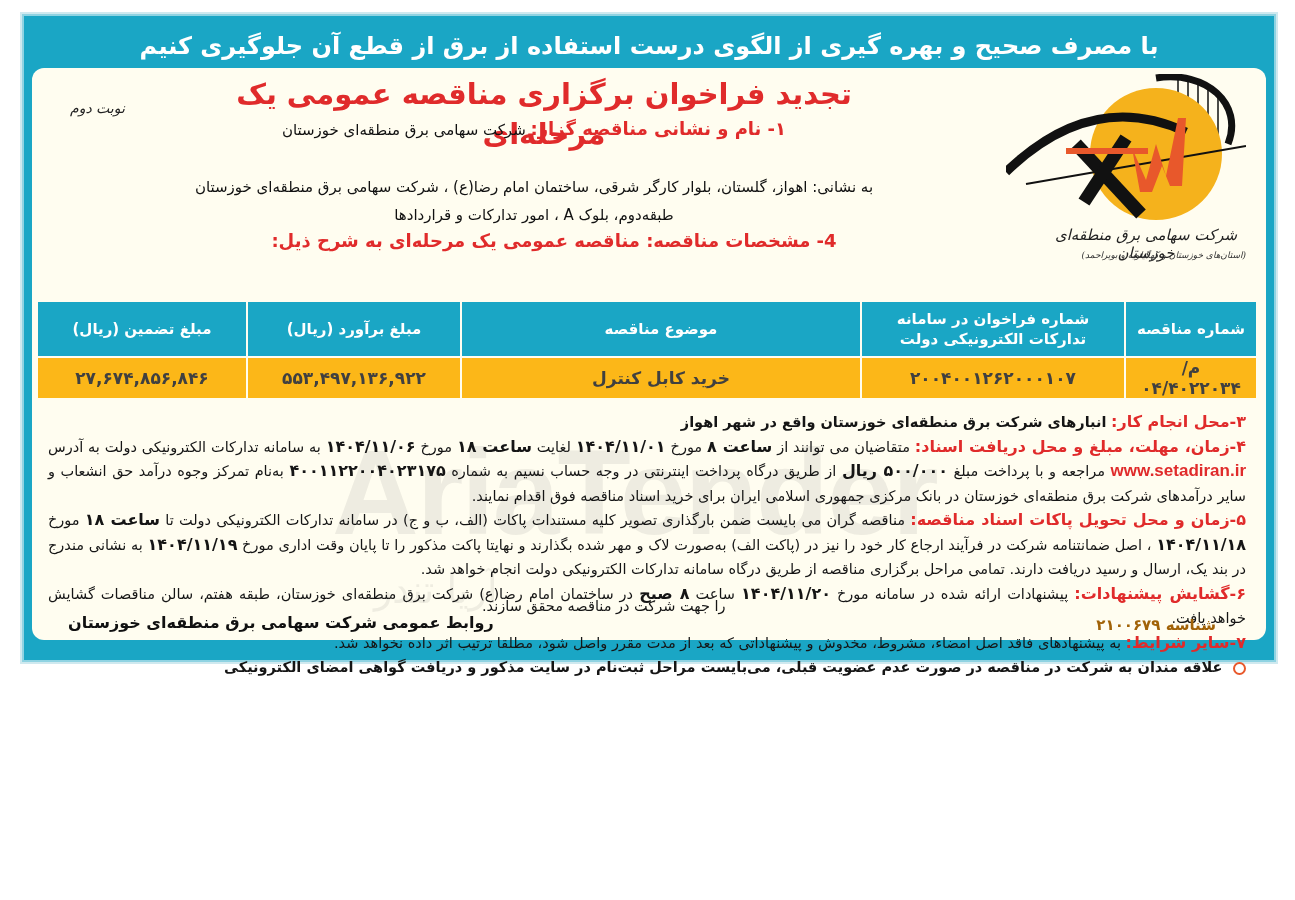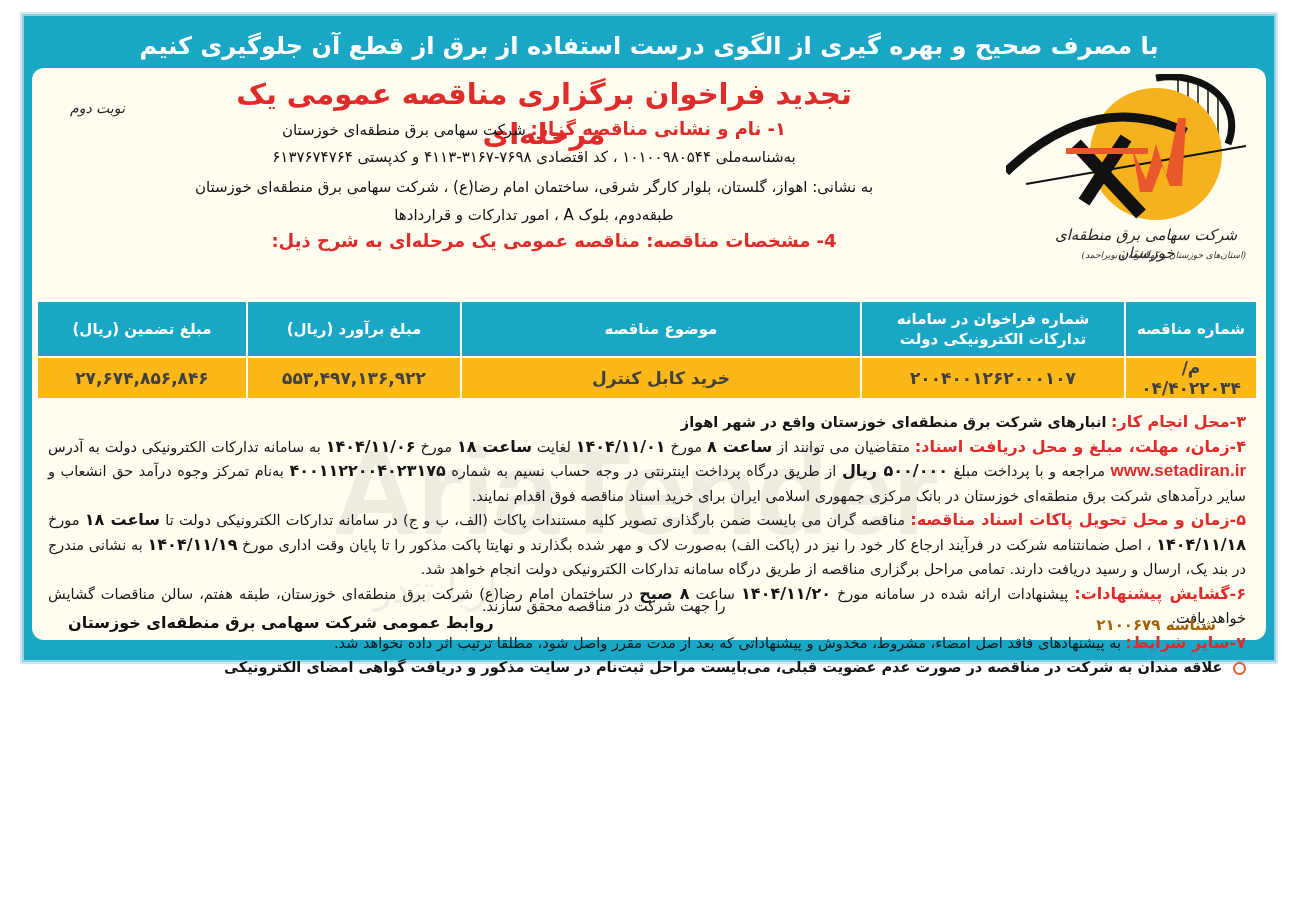--- a/index.html
+++ b/index.html
@@ -81,21 +81,20 @@
     <div class="logo-sub1">شرکت سهامی برق منطقه‌ای خوزستان</div>
     <div class="logo-sub2">(استان‌های خوزستان و کهگیلویه و بویراحمد)</div>
 
     <div class="nobat">نوبت دوم</div>
     <div class="main-title">تجدید فراخوان برگزاری مناقصه عمومی یک مرحله‌ای</div>
 
     <div class="s1-line" style="top:50px;">
       <span class="red">۱- نام و نشانی مناقصه گزار:</span>
       <span>شرکت سهامی برق منطقه‌ای خوزستان</span>
     </div>
-    <div class="s1-line" style="top:78px;">به‌شناسه‌ملی ۱۰۱۰۰۹۸۰۵۴۴ ، کد اقتصادی ۷۶۹۸-۳۱۶۷-۴۱۱۳ و کدپستی ۶۱۳۷۶۷۴۷۶۴</div>
     <div class="s1-line" style="top:108px;">به نشانی: اهواز، گلستان، بلوار کارگر شرقی، ساختمان امام رضا(ع) ، شرکت سهامی برق منطقه‌ای خوزستان</div>
     <div class="s1-line" style="top:136px;">طبقه‌دوم، بلوک A ، امور تدارکات و قراردادها</div>
     <div class="s2-line" style="top:160px;">4- مشخصات مناقصه: مناقصه عمومی یک مرحله‌ای به شرح ذیل:</div>
 
     <table class="specs">
       <colgroup>
         <col style="width:132px">
           <col style="width:264px">
           <col style="width:400px">
           <col style="width:214px">

